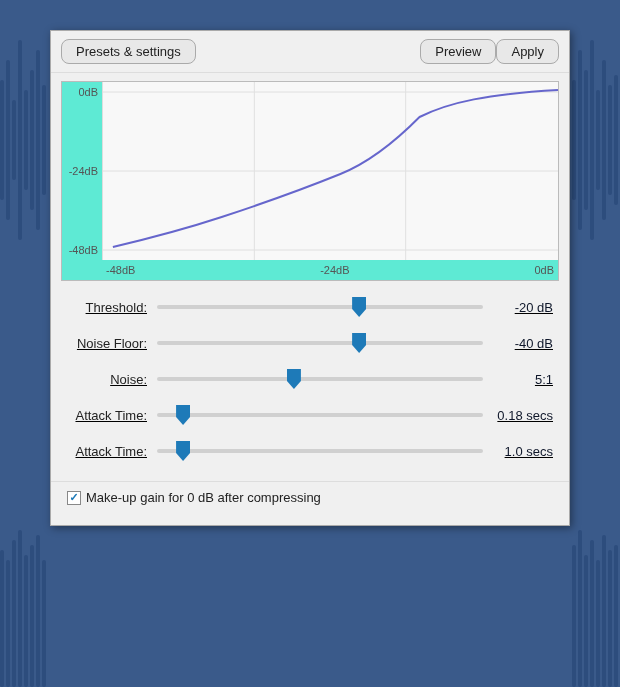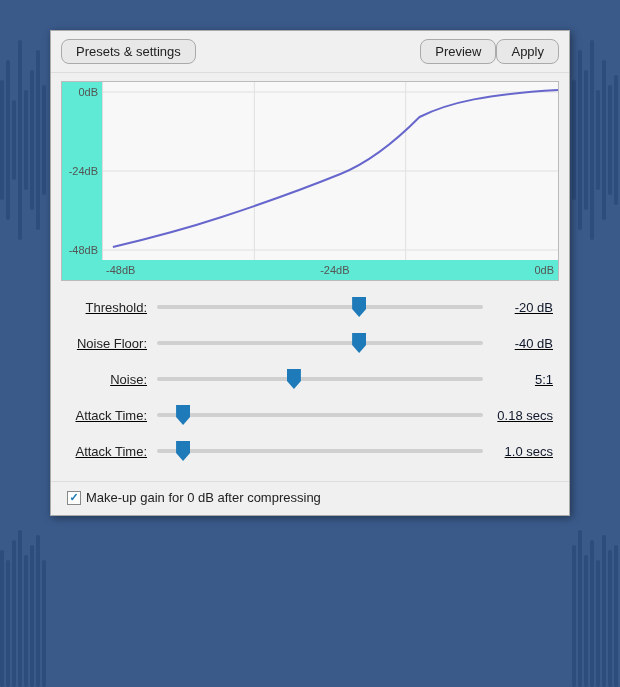--- a/index.html
+++ b/index.html
@@ -188,21 +188,21 @@
       text-align: right;
       color: #0f172a;
       font-size: 13px;
       flex-shrink: 0;
     }
 
     
     .checkbox-row {
       display: flex;
       align-items: center;
-      padding: 8px 16px 10px 16px;
+      padding: 8px 16px 20px 16px;
       gap: 4px;
       background: #f0f0f0;
       border-top: 1px solid #ddd;
     }
     .checkbox-item {
       display: flex;
       align-items: center;
       gap: 5px;
       cursor: pointer;
       font-size: 13px;

